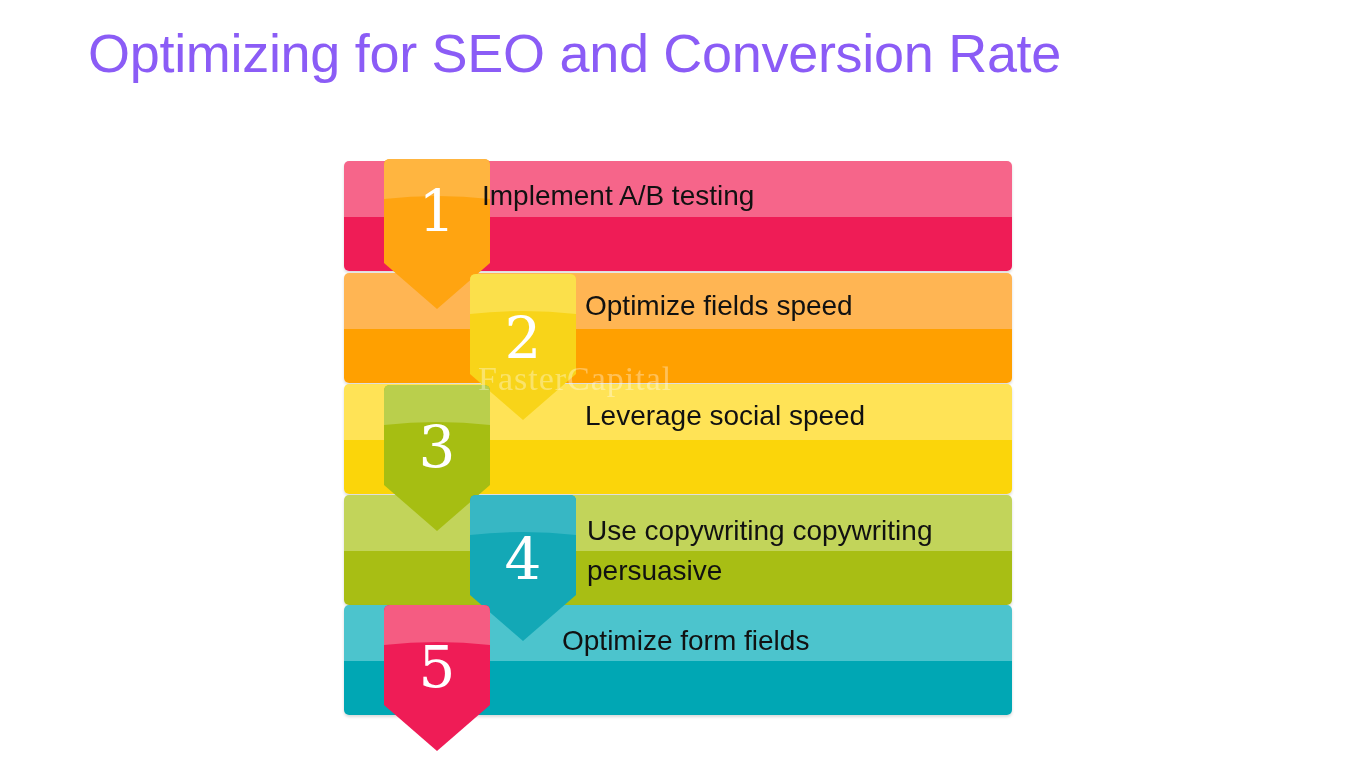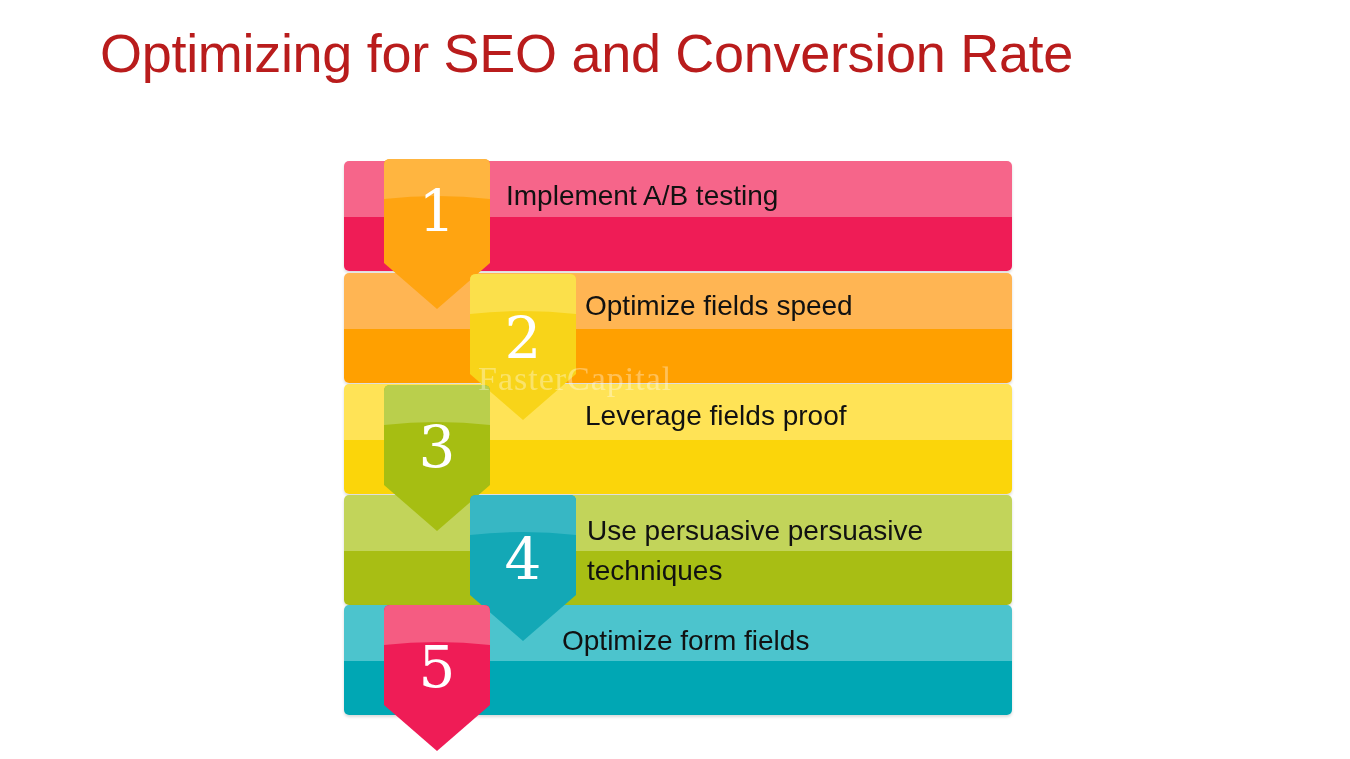--- a/index.html
+++ b/index.html
@@ -2,22 +2,22 @@
 <html><head>
 <meta charset="utf-8">
 <style>
   html, body { margin: 0; padding: 0; }
   body {
     width: 1350px; height: 759px; background: #ffffff;
     position: relative; overflow: hidden;
     font-family: "Liberation Sans", sans-serif;
   }
   .title {
-    position: absolute; left: 100px; top: 22px;
-    font-size: 54px; color: #b91c1c; font-weight: normal; margin: 0;
+    position: absolute; left: 88px; top: 22px;
+    font-size: 54px; color: #8b5cf6; font-weight: normal; margin: 0;
     letter-spacing: -0.3px;
   }
   .band {
     position: absolute; left: 344px; width: 668px; height: 110px;
     border-radius: 5px; overflow: hidden;
     box-shadow: 0 2px 3px rgba(0,0,0,0.15);
   }
   .band .top, .band .bottom { position: absolute; left: 0; right: 0; }
   .band .top { top: 0; height: 56px; }
   .band .bottom { top: 56px; bottom: 0; }
@@ -105,23 +105,23 @@
   </div>
 
   <div class="badge" style="left:384px; top:605px">
     <svg width="106" height="150">
       <path d="M6 0 H100 Q106 0 106 6 V100 L53 146 L0 100 V6 Q0 0 6 0 Z" fill="#ef1c56"></path>
       <path d="M6 0 H100 Q106 0 106 6 V40 Q53 34 0 40 V6 Q0 0 6 0 Z" fill="#f55c82"></path>
     </svg>
     <div class="badge-num" style="top:28px">5</div>
   </div>
 
-  <div class="band-text" style="left:506px; top:176px">Implement A/B testing</div>
+  <div class="band-text" style="left:482px; top:176px">Implement A/B testing</div>
   <div class="band-text" style="left:585px; top:286px">Optimize fields speed</div>
-  <div class="band-text" style="left:585px; top:396px">Leverage fields proof</div>
+  <div class="band-text" style="left:585px; top:396px">Leverage social speed</div>
   <div class="band-text" style="left:587px; top:511px">
-    <div>Use persuasive persuasive</div>
-    <div>techniques</div>
+    <div>Use copywriting copywriting</div>
+    <div>persuasive</div>
   </div>
   <div class="band-text" style="left:562px; top:621px">Optimize form fields</div>
 
   <div class="watermark">FasterCapital</div>
 </div>
 
 </body></html>

